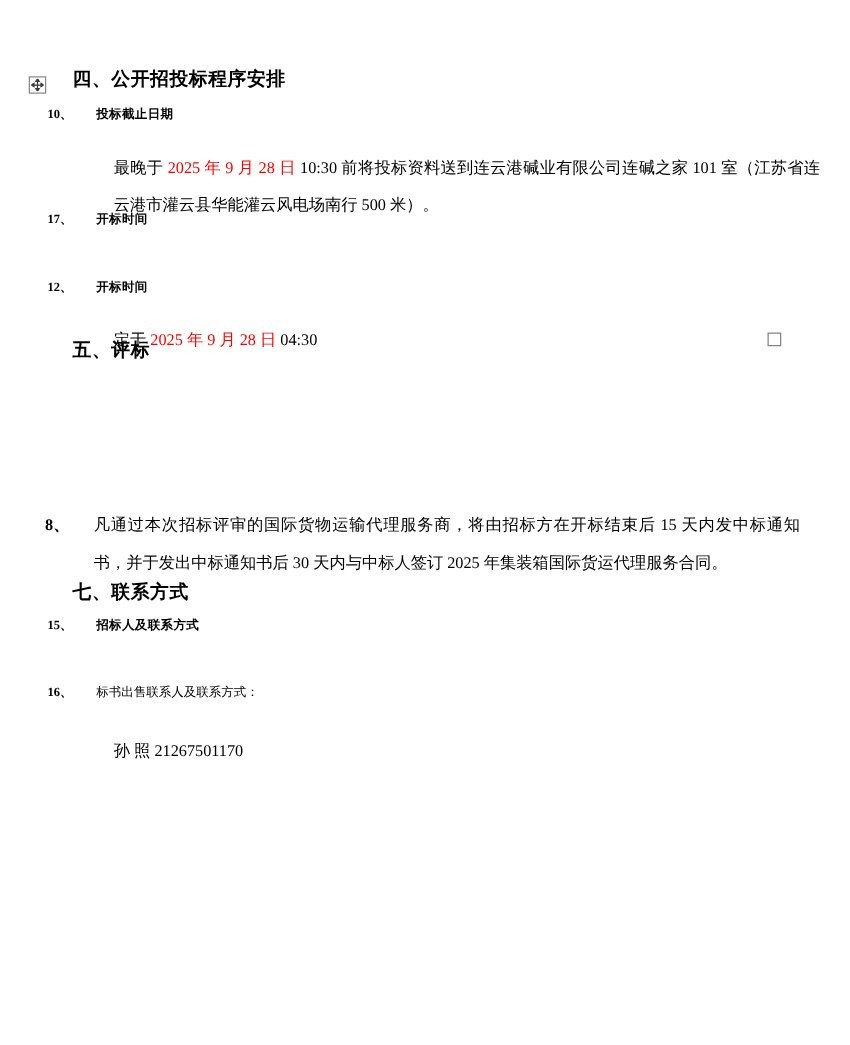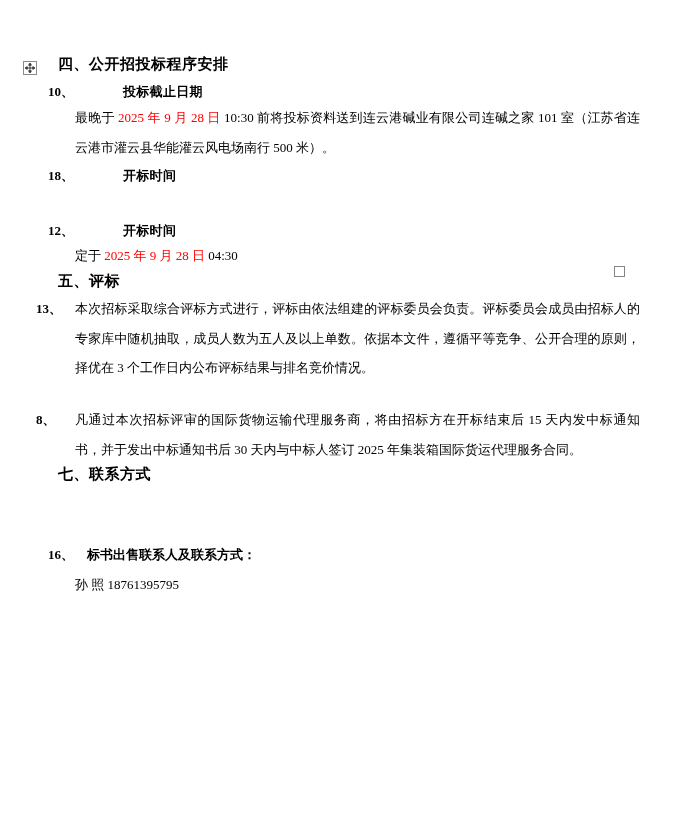--- a/index.html
+++ b/index.html
@@ -10,30 +10,30 @@
     color: #000000;
     overflow: hidden;
   }
   .page { position: relative; width: 606px; height: 836px; background: #ffffff; }
 
   .h1 {
     position: absolute; left: 58px;
     font-size: 15px; font-weight: bold; line-height: 20px;
     letter-spacing: 0.5px; white-space: pre-wrap; margin: 0;
   }
-  .item-row { position: absolute; left: 48px; display: flex; line-height: 18px; font-size: 13px; }
+  .item-row { position: absolute; left: 38px; display: flex; line-height: 18px; font-size: 10px; }
   .item-row .num { font-weight: bold; width: 39px; flex: 0 0 39px; }
-  .item-row .head-bold { font-weight: bold; letter-spacing: 0.3px; margin-left: 36px; }
-  .item-row .head-plain { font-weight: bold; }
+  .item-row .head-bold { font-weight: bold; letter-spacing: 0.3px; }
+  .item-row .head-plain { font-weight: normal; }
 
   .para {
     position: absolute; left: 75px; width: 565px;
     font-size: 13px; line-height: 29.5px;
     text-align: justify; text-justify: inter-ideograph;
-    white-space: pre-wrap; margin: 0;
+    white-space: pre-wrap; margin: 16px;
   }
   .num-para {
     position: absolute; left: 36px; width: 604px;
     display: flex; font-size: 13px; line-height: 29.5px; margin: 0;
   }
   .num-para .num { font-weight: bold; width: 39px; flex: 0 0 39px; }
   .num-para .body {
     width: 565px; flex: 0 0 565px;
     text-align: justify; text-justify: inter-ideograph; white-space: pre-wrap;
   }
@@ -73,48 +73,48 @@
 
   <h2 class="h1" style="top:54px">四、公开招投标程序安排</h2>
 
   <div class="item-row" style="top:83px">
     <span class="num">10、</span>
     <span class="head-bold">投标截止日期</span>
   </div>
   <p class="para" style="top:103px"><span>最晚于 </span><span class="red">2025 年 9 月 28 日</span><span> 10:30 前将投标资料送到连云港碱业有限公司连碱之家 101 室（江苏省连云港市灌云县华能灌云风电场南行 500 米）。</span></p>
 
   <div class="item-row" style="top:167px">
-    <span class="num">18、</span>
+    <span class="num">17、</span>
     <span class="head-bold">开标时间</span>
   </div>
 
   <div class="item-row" style="top:222px">
     <span class="num">12、</span>
     <span class="head-bold">开标时间</span>
   </div>
   <p class="para" style="top:241px"><span>定于 </span><span class="red">2025 年 9 月 28 日</span><span> 04:30</span></p>
 
   <div class="obj-marker"></div>
 
   <h2 class="h1" style="top:271px">五、评标</h2>
 
-  <div class="num-para" style="top:294px">
-    <span class="num">13、</span>
-    <span class="body">本次招标采取综合评标方式进行，评标由依法组建的评标委员会负责。评标委员会成员由招标人的专家库中随机抽取，成员人数为五人及以上单数。依据本文件，遵循平等竞争、公开合理的原则，择优在 3 个工作日内公布评标结果与排名竞价情况。</span>
-  </div>
 
 
   <div class="num-para" style="top:405px">
     <span class="num">8、</span>
     <span class="body">凡通过本次招标评审的国际货物运输代理服务商，将由招标方在开标结束后 15 天内发中标通知书，并于发出中标通知书后 30 天内与中标人签订 2025 年集装箱国际货运代理服务合同。</span>
   </div>
 
   <h2 class="h1" style="top:464px">七、联系方式</h2>
 
+  <div class="item-row" style="top:492px">
+    <span class="num">15、</span>
+    <span class="head-bold">招标人及联系方式</span>
+  </div>
 
   <div class="item-row" style="top:546px">
     <span class="num">16、</span>
     <span class="head-plain">标书出售联系人及联系方式：</span>
   </div>
-  <p class="para" style="top:570px">孙 照 18761395795</p>
+  <p class="para" style="top:570px">孙 照 21267501170</p>
 
 
 </div>
 
 </body></html>

